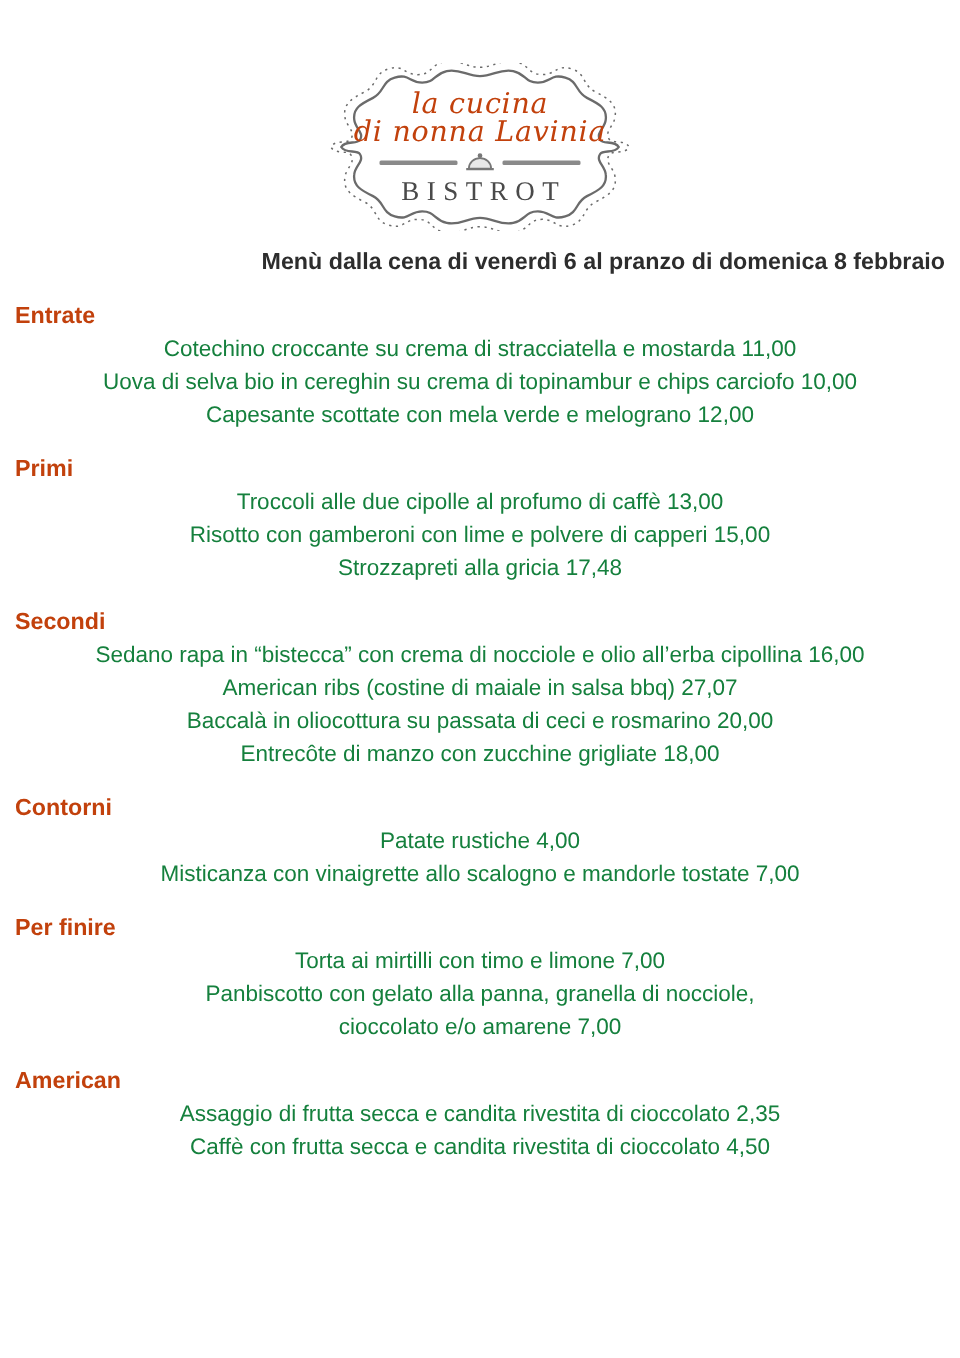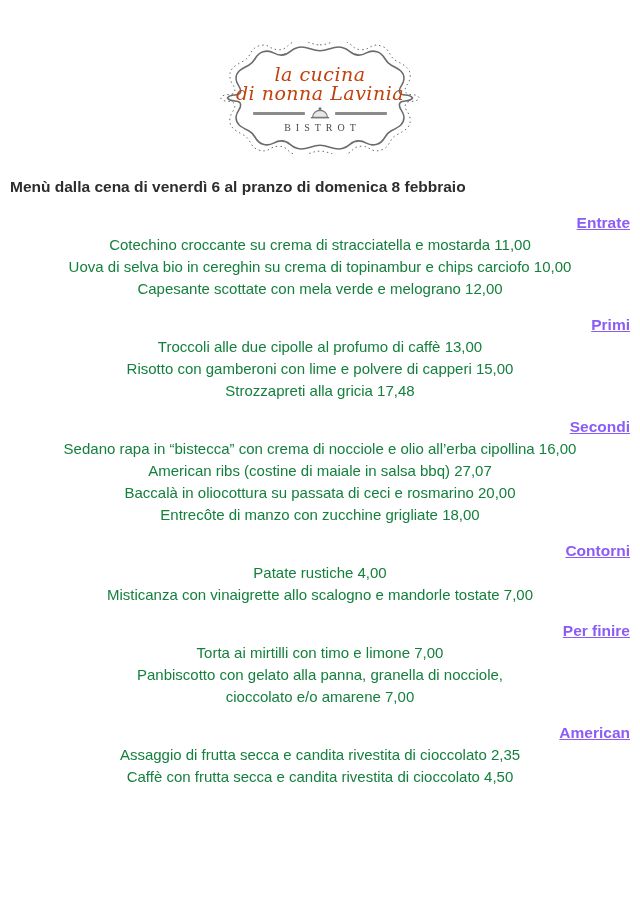--- a/index.html
+++ b/index.html
@@ -61,53 +61,52 @@
   }
   .rule {
     display: inline-block;
     width: 52px;
     height: 3px;
     background: #8a8a8a;
     border-radius: 1px;
   }
   .bistrot {
     font-family: "Liberation Serif", serif;
-    font-size: 10px;
+    font-size: 18px;
     letter-spacing: 5px;
     color: #4a4a4a;
     text-indent: 5px; 
     white-space: nowrap;
   }
 
   
   .menu-title {
-    margin: 22px auto 0 auto;
+    margin: 10px auto 0 auto;
     width: 620px;
-    text-align: left;
+    text-align: right;
     font-size: 15.5px;
     font-weight: bold;
     color: #2d2d2d;
     line-height: 22px;
   }
   .menu-sections {
     width: 620px;
     margin: 0 auto;
   }
   .menu-section {
     margin: 0;
     padding: 0;
   }
   .section-title {
     margin: 14px 0 0 0;
-    text-align: right;
+    text-align: left;
     font-size: 15.5px;
     font-weight: bold;
-    color: #8b5cf6;
+    color: #c2410c;
     line-height: 22px;
-    text-decoration: underline;
   }
   .section-title:first-of-type { margin-top: 14px; }
   .menu-item {
     text-align: center;
     font-size: 15px;
     color: #15803d;
     line-height: 22px;
     white-space: pre-line;
   }
 </style>

